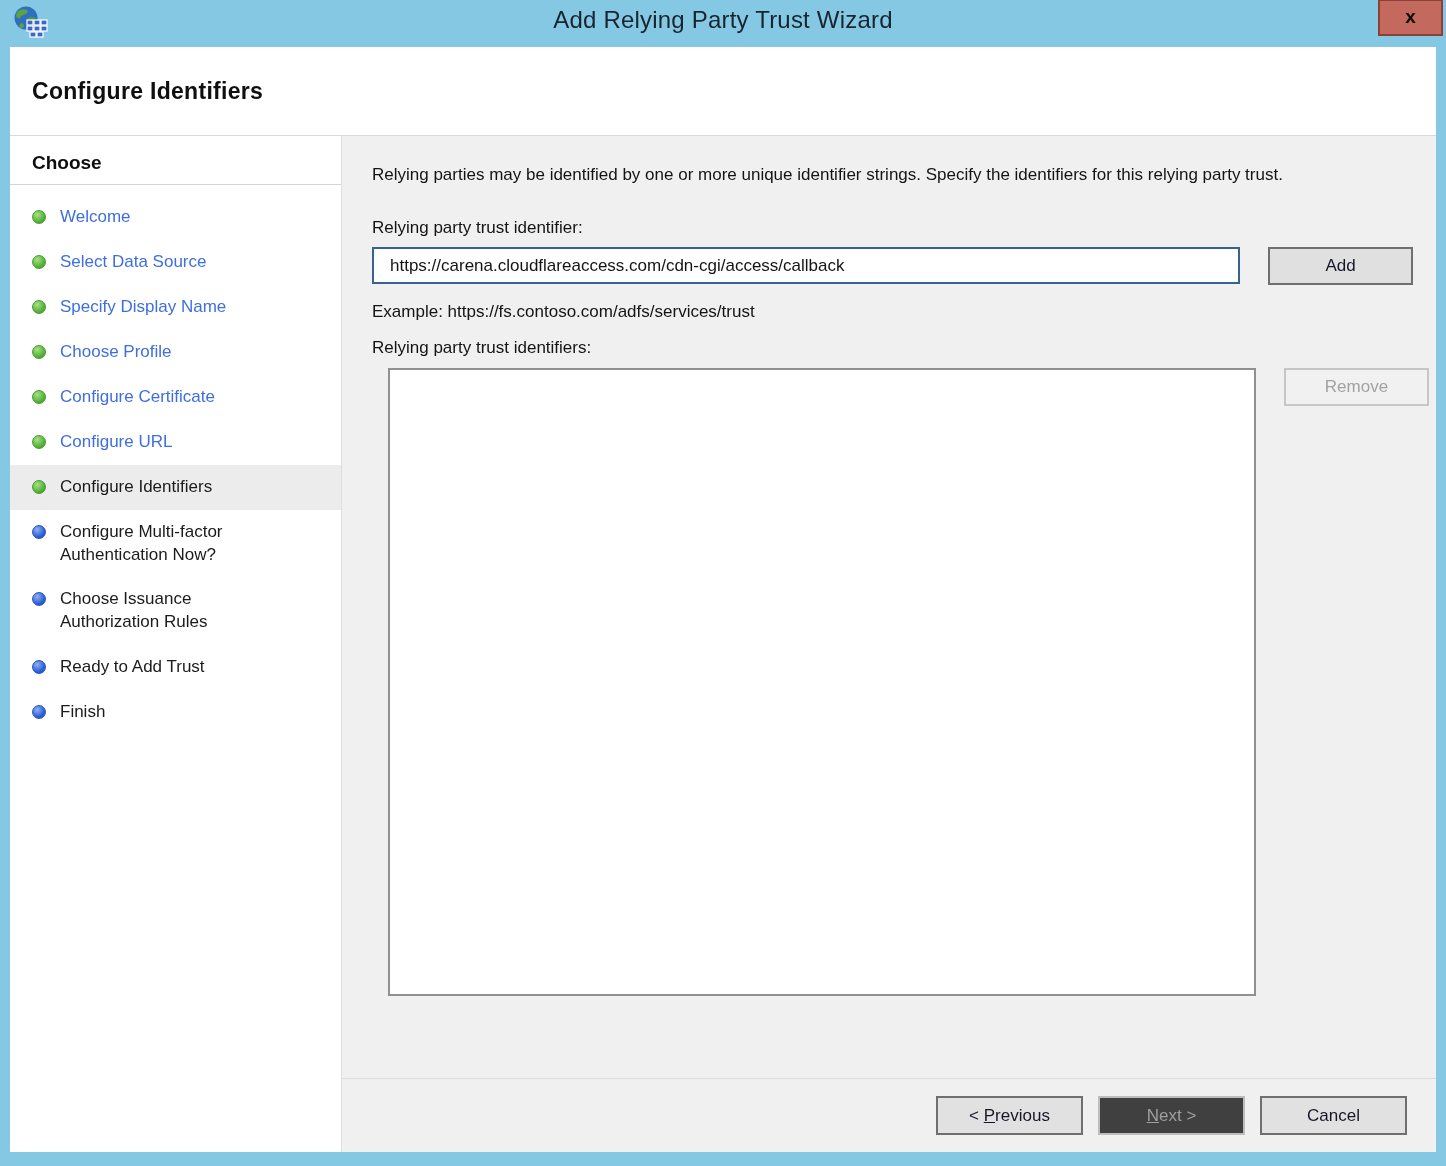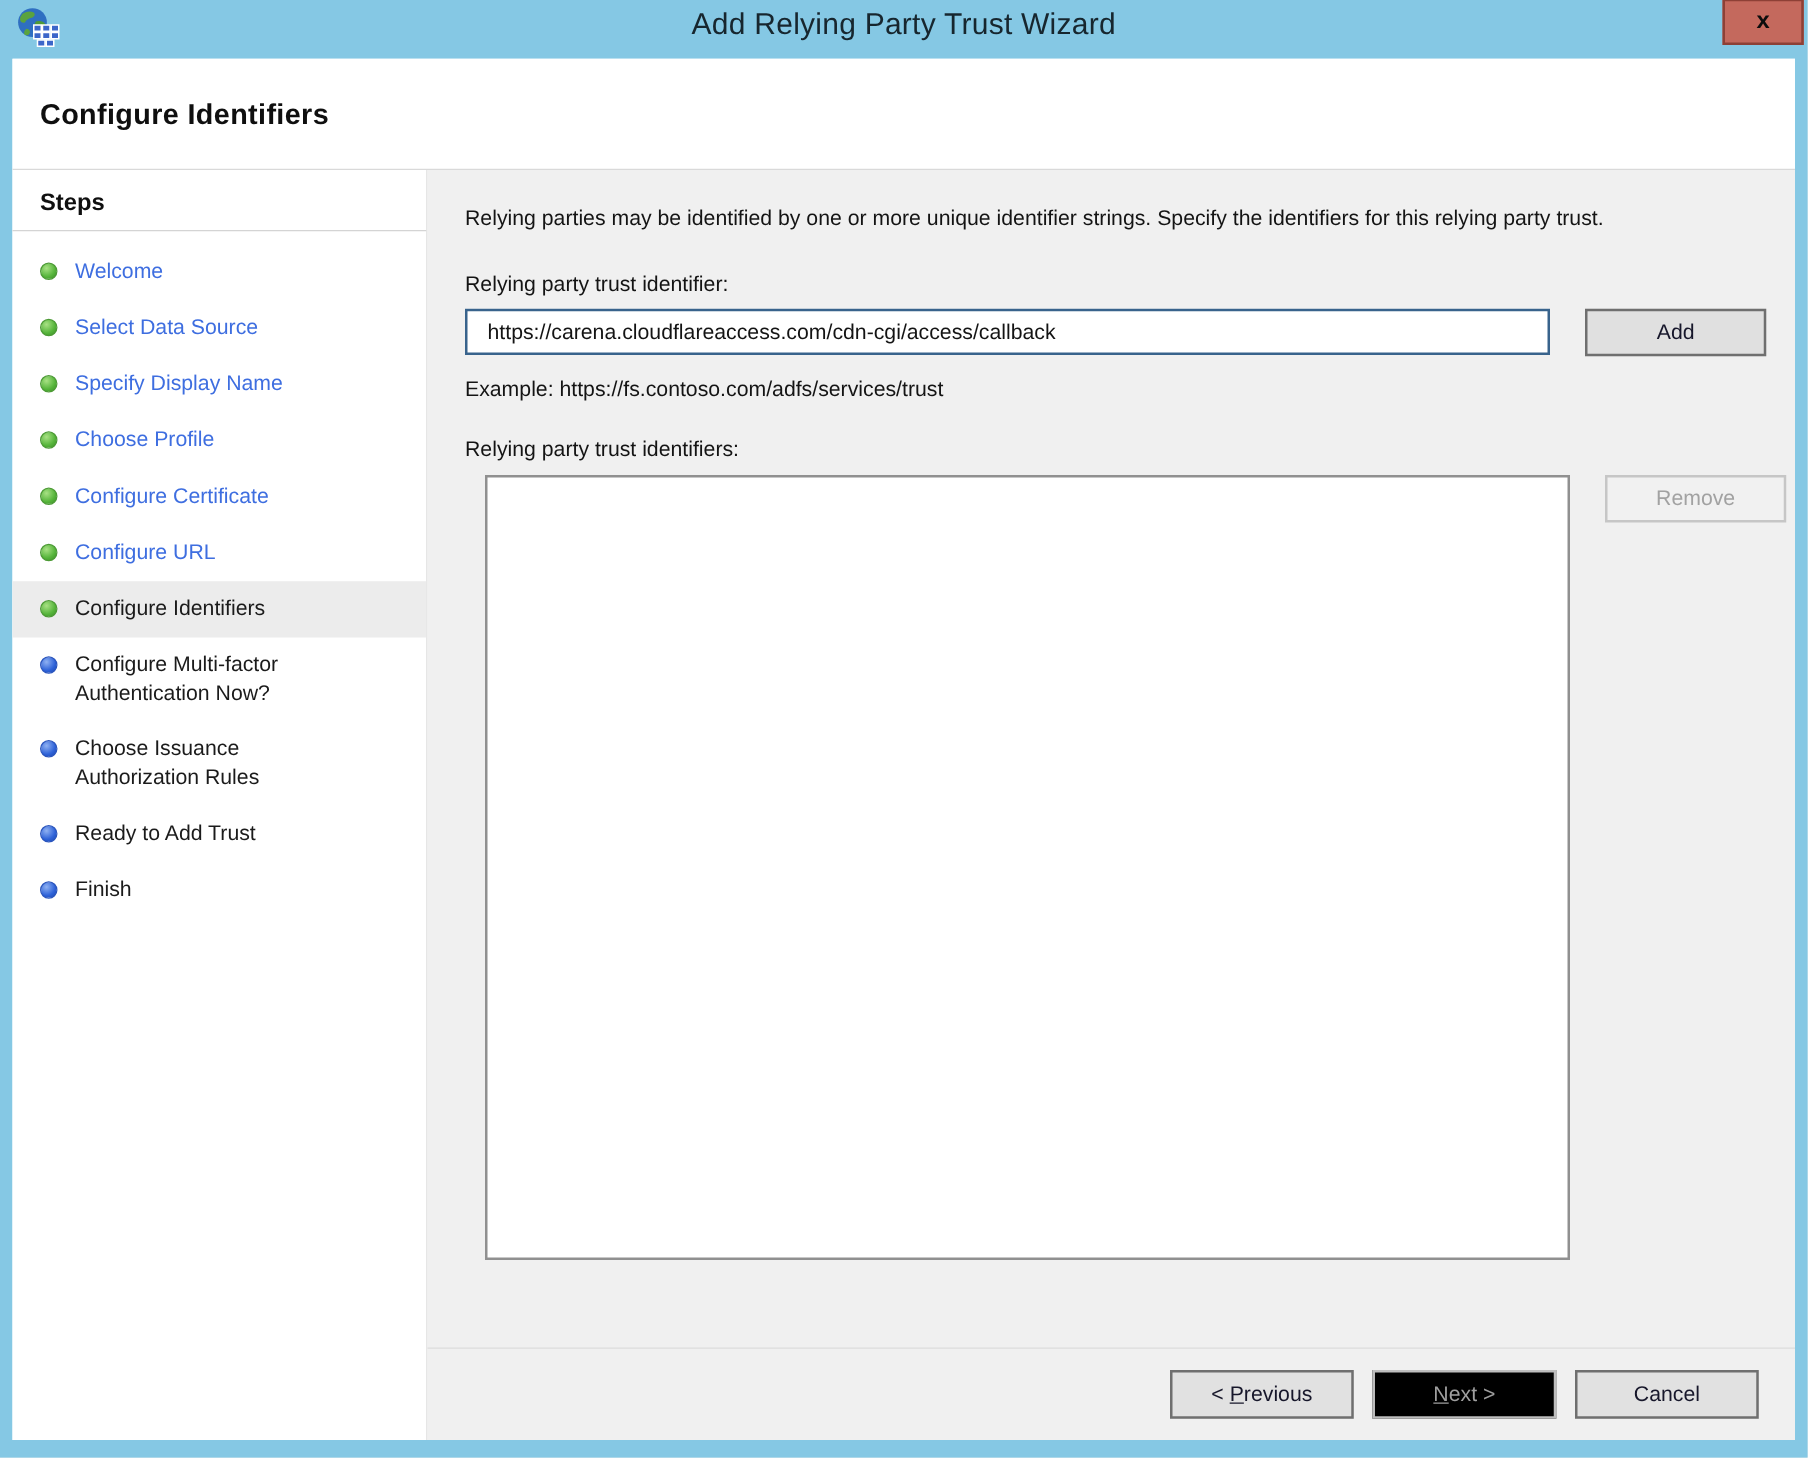--- a/index.html
+++ b/index.html
@@ -100,21 +100,21 @@
     flex: none; height: 74px; border-top: 1px solid #dcdcdc;
     display: flex; align-items: center; justify-content: flex-end;
     padding-right: 29px; background: #f0f0f0; gap: 15px;
   }
   .nav-btn {
     width: 147px; height: 39px; font-family: "Liberation Sans", sans-serif;
     font-size: 17px; color: #17172b; background: #e1e1e1;
     border: 2px solid #6f6f6f; cursor: pointer;
   }
   .nav-btn.disabled {
-    background: #000000; border-color: #bdbdbd; color: #9f9f9f; cursor: default;
+    background: #404040; border-color: #bdbdbd; color: #9f9f9f; cursor: default;
   }
   .nav-btn u { text-decoration: underline; }
 </style>
 </head>
 <body>
 
 <div class="window">
 
   <div class="titlebar">
     <svg class="app-icon" viewBox="0 0 36 38" aria-hidden="true">
@@ -139,21 +139,21 @@
 
   <div class="bodywrap">
 
     <div class="page-header">
       <div class="page-title">Configure Identifiers</div>
     </div>
 
     <div class="columns">
 
       <div class="sidebar">
-        <div class="steps-title">Steps</div>
+        <div class="steps-title">Choose</div>
 
         <div class="step-row done">
           <span class="bullet"></span>
           <span class="step-label">Welcome</span>
         </div>
         <div class="step-row done">
           <span class="bullet"></span>
           <span class="step-label">Select Data Source</span>
         </div>
         <div class="step-row done">
@@ -200,21 +200,21 @@
           <div class="desc">Relying parties may be identified by one or more unique identifier strings. Specify the identifiers for this relying party trust.</div>
 
           <div class="field-label">Relying party trust identifier:</div>
           <div class="input-row">
             <input class="identifier-input" type="text" value="https://carena.cloudflareaccess.com/cdn-cgi/access/callback" style="">
             <button class="side-btn">Add</button>
           </div>
 
           <div class="example">Example: https://fs.contoso.com/adfs/services/trust</div>
 
-          <div class="field-label" style="margin-top:28px;">Relying party trust identifiers:</div>
+          <div class="field-label" style="margin-top:16px;">Relying party trust identifiers:</div>
           <div class="list-row">
             <div class="identifiers-list"></div>
             <button class="side-btn disabled" disabled="">Remove</button>
           </div>
 
         </div>
 
         <div class="footer">
           <button class="nav-btn"><span>&lt; </span><u>P</u><span>revious</span></button>
           <button class="nav-btn disabled" disabled=""><span></span><u>N</u><span>ext</span><span> &gt;</span></button>

